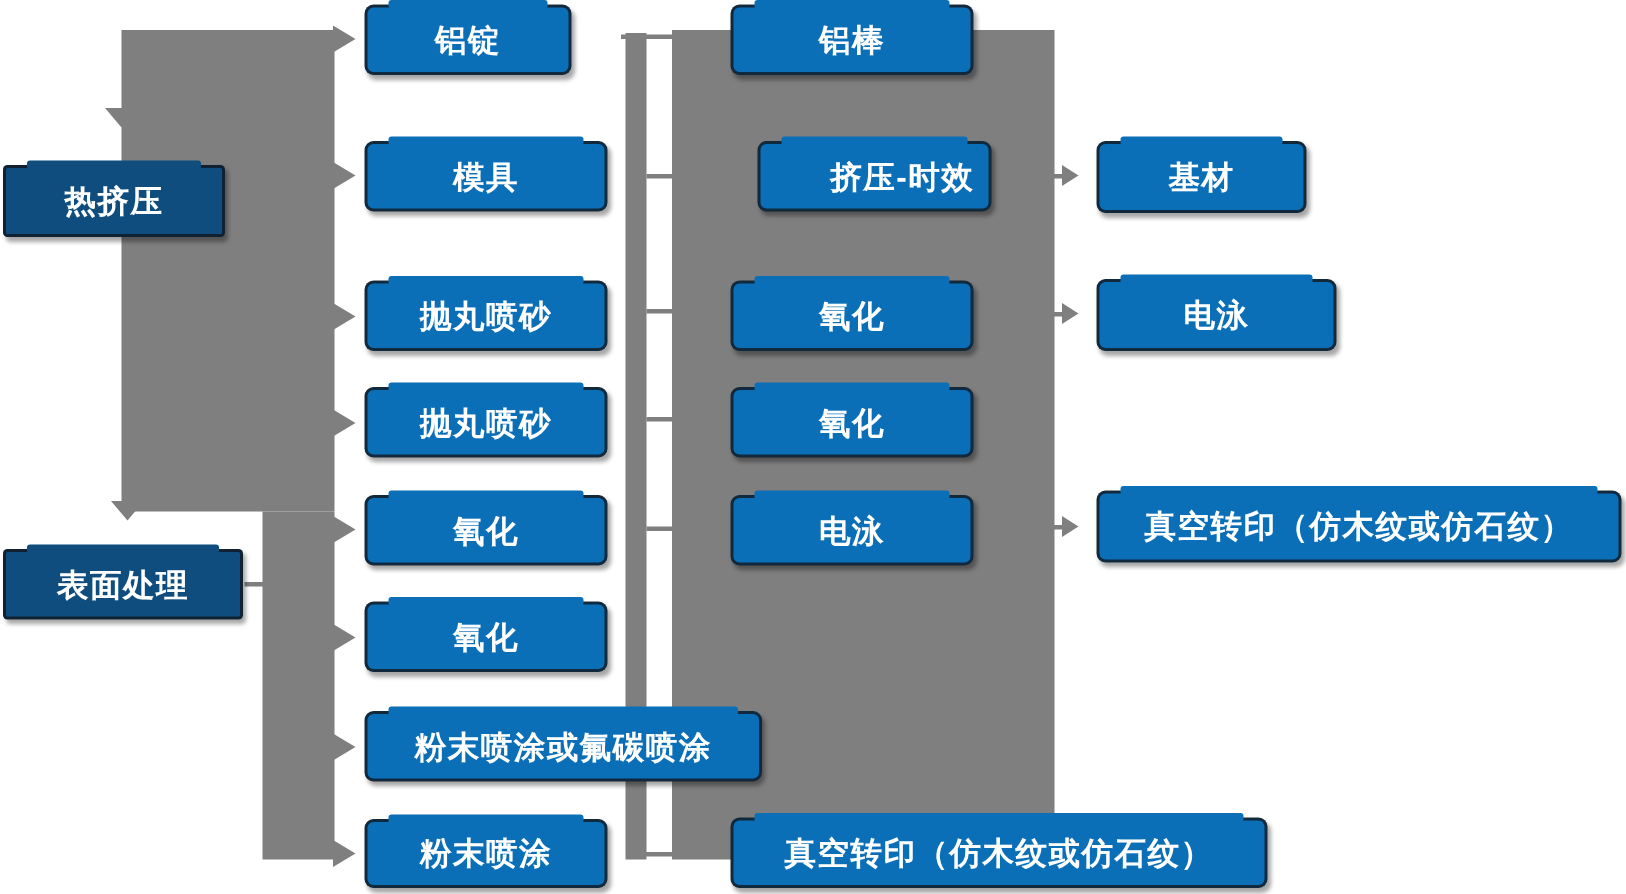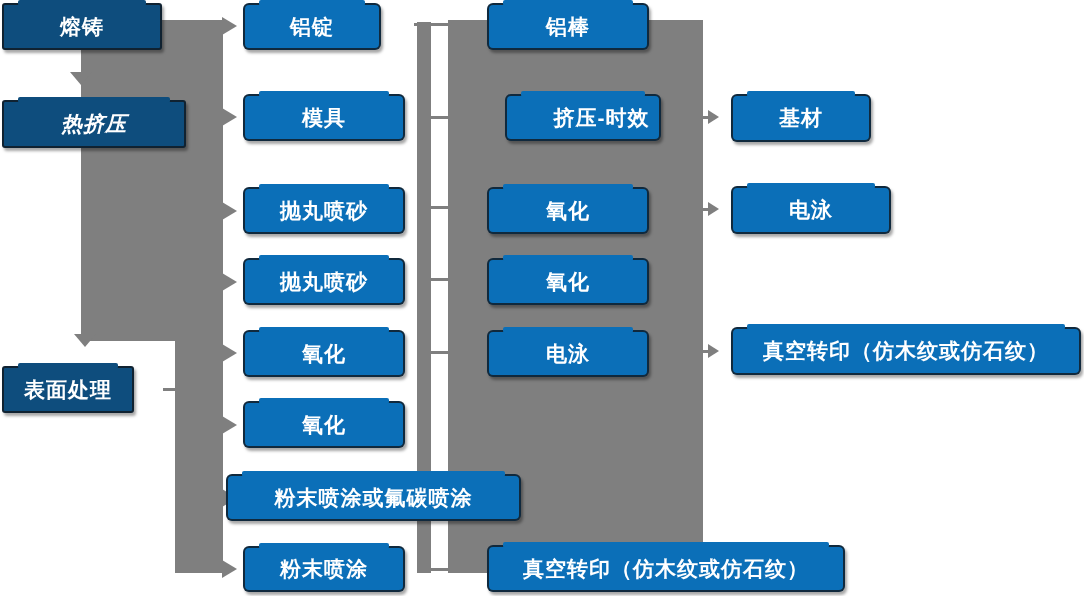--- a/index.html
+++ b/index.html
@@ -62,31 +62,30 @@
   <div class="arr-r" style="left:222px; top:489px;"></div>
   <div class="arr-r" style="left:222px; top:560px;"></div>
 
   <div class="connector" style="left:700px; top:116px; width:10px; height:3px;"></div>
   <div class="arr-r small" style="left:708px; top:110px;"></div>
   <div class="connector" style="left:700px; top:208px; width:10px; height:3px;"></div>
   <div class="arr-r small" style="left:708px; top:202px;"></div>
   <div class="connector" style="left:700px; top:350px; width:10px; height:3px;"></div>
   <div class="arr-r small" style="left:708px; top:344px;"></div>
 
-  <div class="node stage" style="left:2px;  top:3px;   width:160px; height:47px;">熔铸</div>
-  <div class="node stage" style="left:2px;  top:100px;  width:184px; height:48px;font-style:italic;">热挤压</div>
-  <div class="node stage" style="left:2px;  top:366px; width:132px; height:47px;">表面处理</div>
+  <div class="node stage" style="left:2px;  top:110px;  width:148px; height:48px;">热挤压</div>
+  <div class="node stage" style="left:2px;  top:366px; width:160px; height:47px;">表面处理</div>
 
   <div class="node proc" style="left:243px; top:3px;   width:138px; height:47px;">铝锭</div>
   <div class="node proc" style="left:243px; top:94px;  width:162px; height:47px;">模具</div>
   <div class="node proc" style="left:243px; top:187px; width:162px; height:47px;">抛丸喷砂</div>
   <div class="node proc" style="left:243px; top:258px; width:162px; height:47px;">抛丸喷砂</div>
   <div class="node proc" style="left:243px; top:330px; width:162px; height:47px;">氧化</div>
   <div class="node proc" style="left:243px; top:401px; width:162px; height:47px;">氧化</div>
-  <div class="node proc" style="left:226px; top:474px; width:295px; height:47px;">粉末喷涂或氟碳喷涂</div>
+  <div class="node proc" style="left:243px; top:474px; width:265px; height:47px;">粉末喷涂或氟碳喷涂</div>
   <div class="node proc" style="left:487px; top:3px;   width:162px; height:47px;">铝棒</div>
 
   <div class="node proc" style="left:243px; top:546px; width:162px; height:46px;">粉末喷涂</div>
   <div class="node proc" style="left:505px; top:94px;  width:156px; height:47px;padding-left:37px;">挤压-时效</div>
   <div class="node proc" style="left:487px; top:187px; width:162px; height:47px;">氧化</div>
   <div class="node proc" style="left:487px; top:258px; width:162px; height:47px;">氧化</div>
   <div class="node proc" style="left:487px; top:330px; width:162px; height:47px;">电泳</div>
   <div class="node proc" style="left:487px; top:545px; width:358px; height:47px;">真空转印（仿木纹或仿石纹）</div>
 
   <div class="node proc" style="left:731px; top:94px;  width:140px; height:48px;">基材</div>

